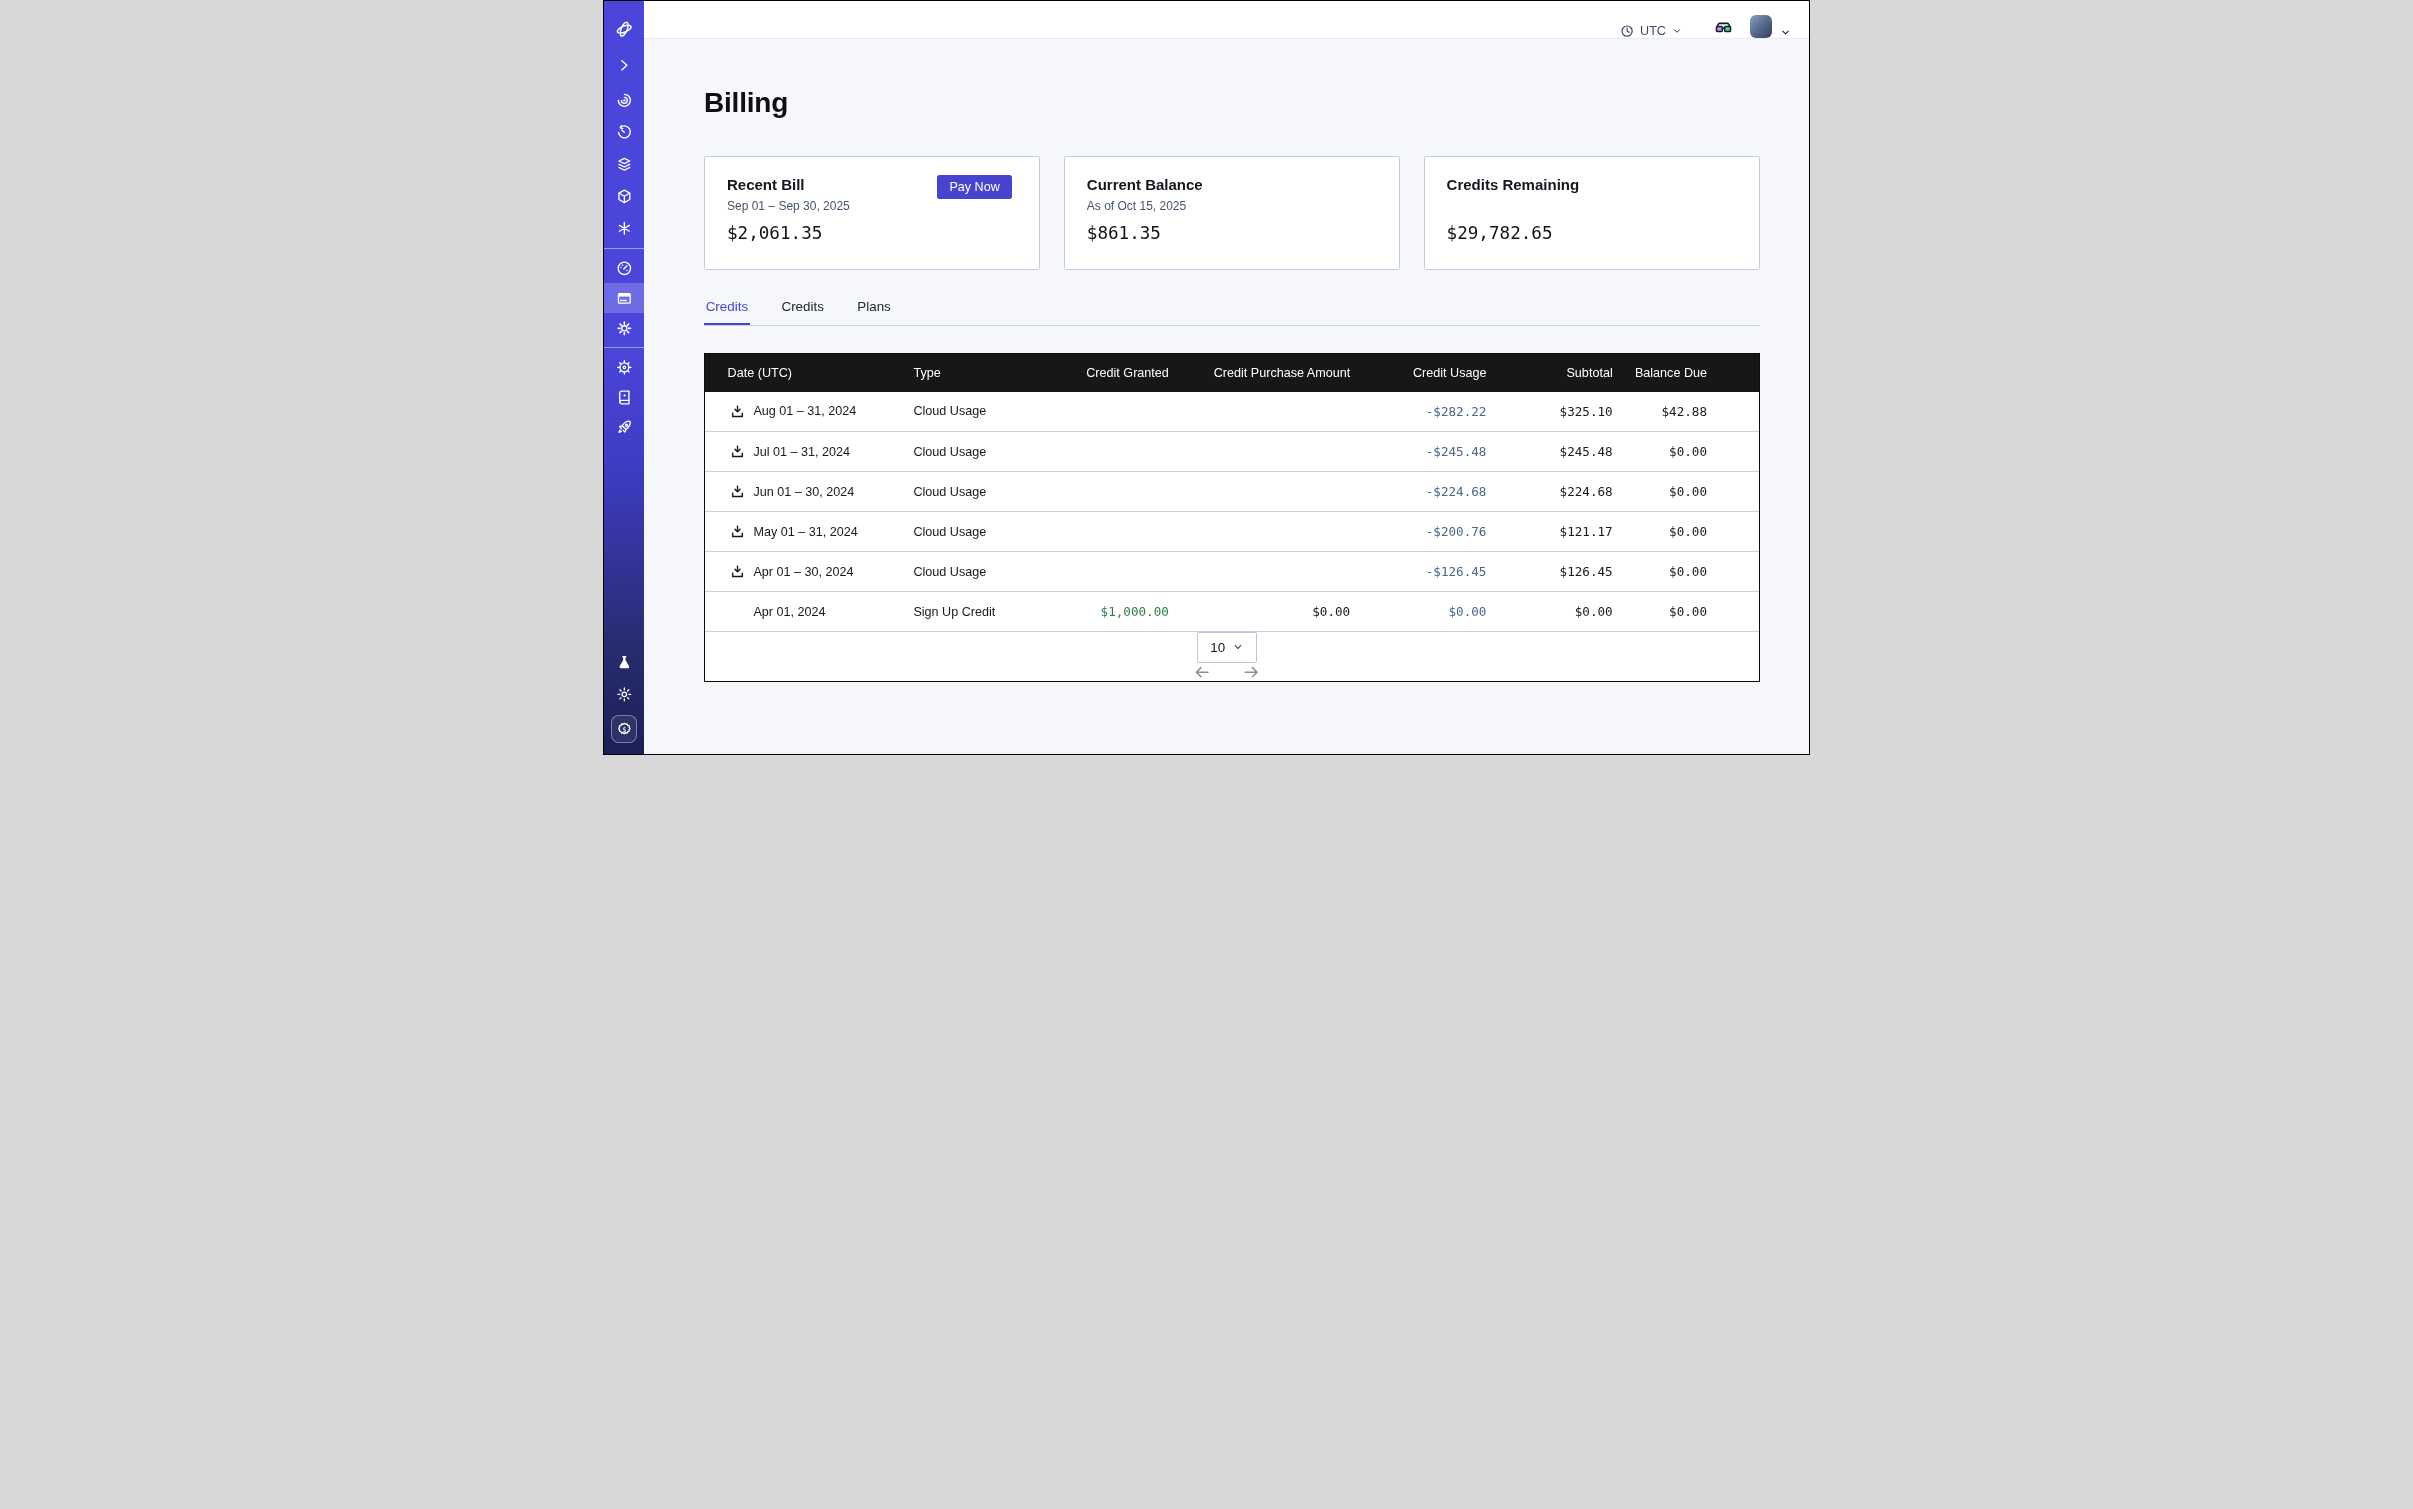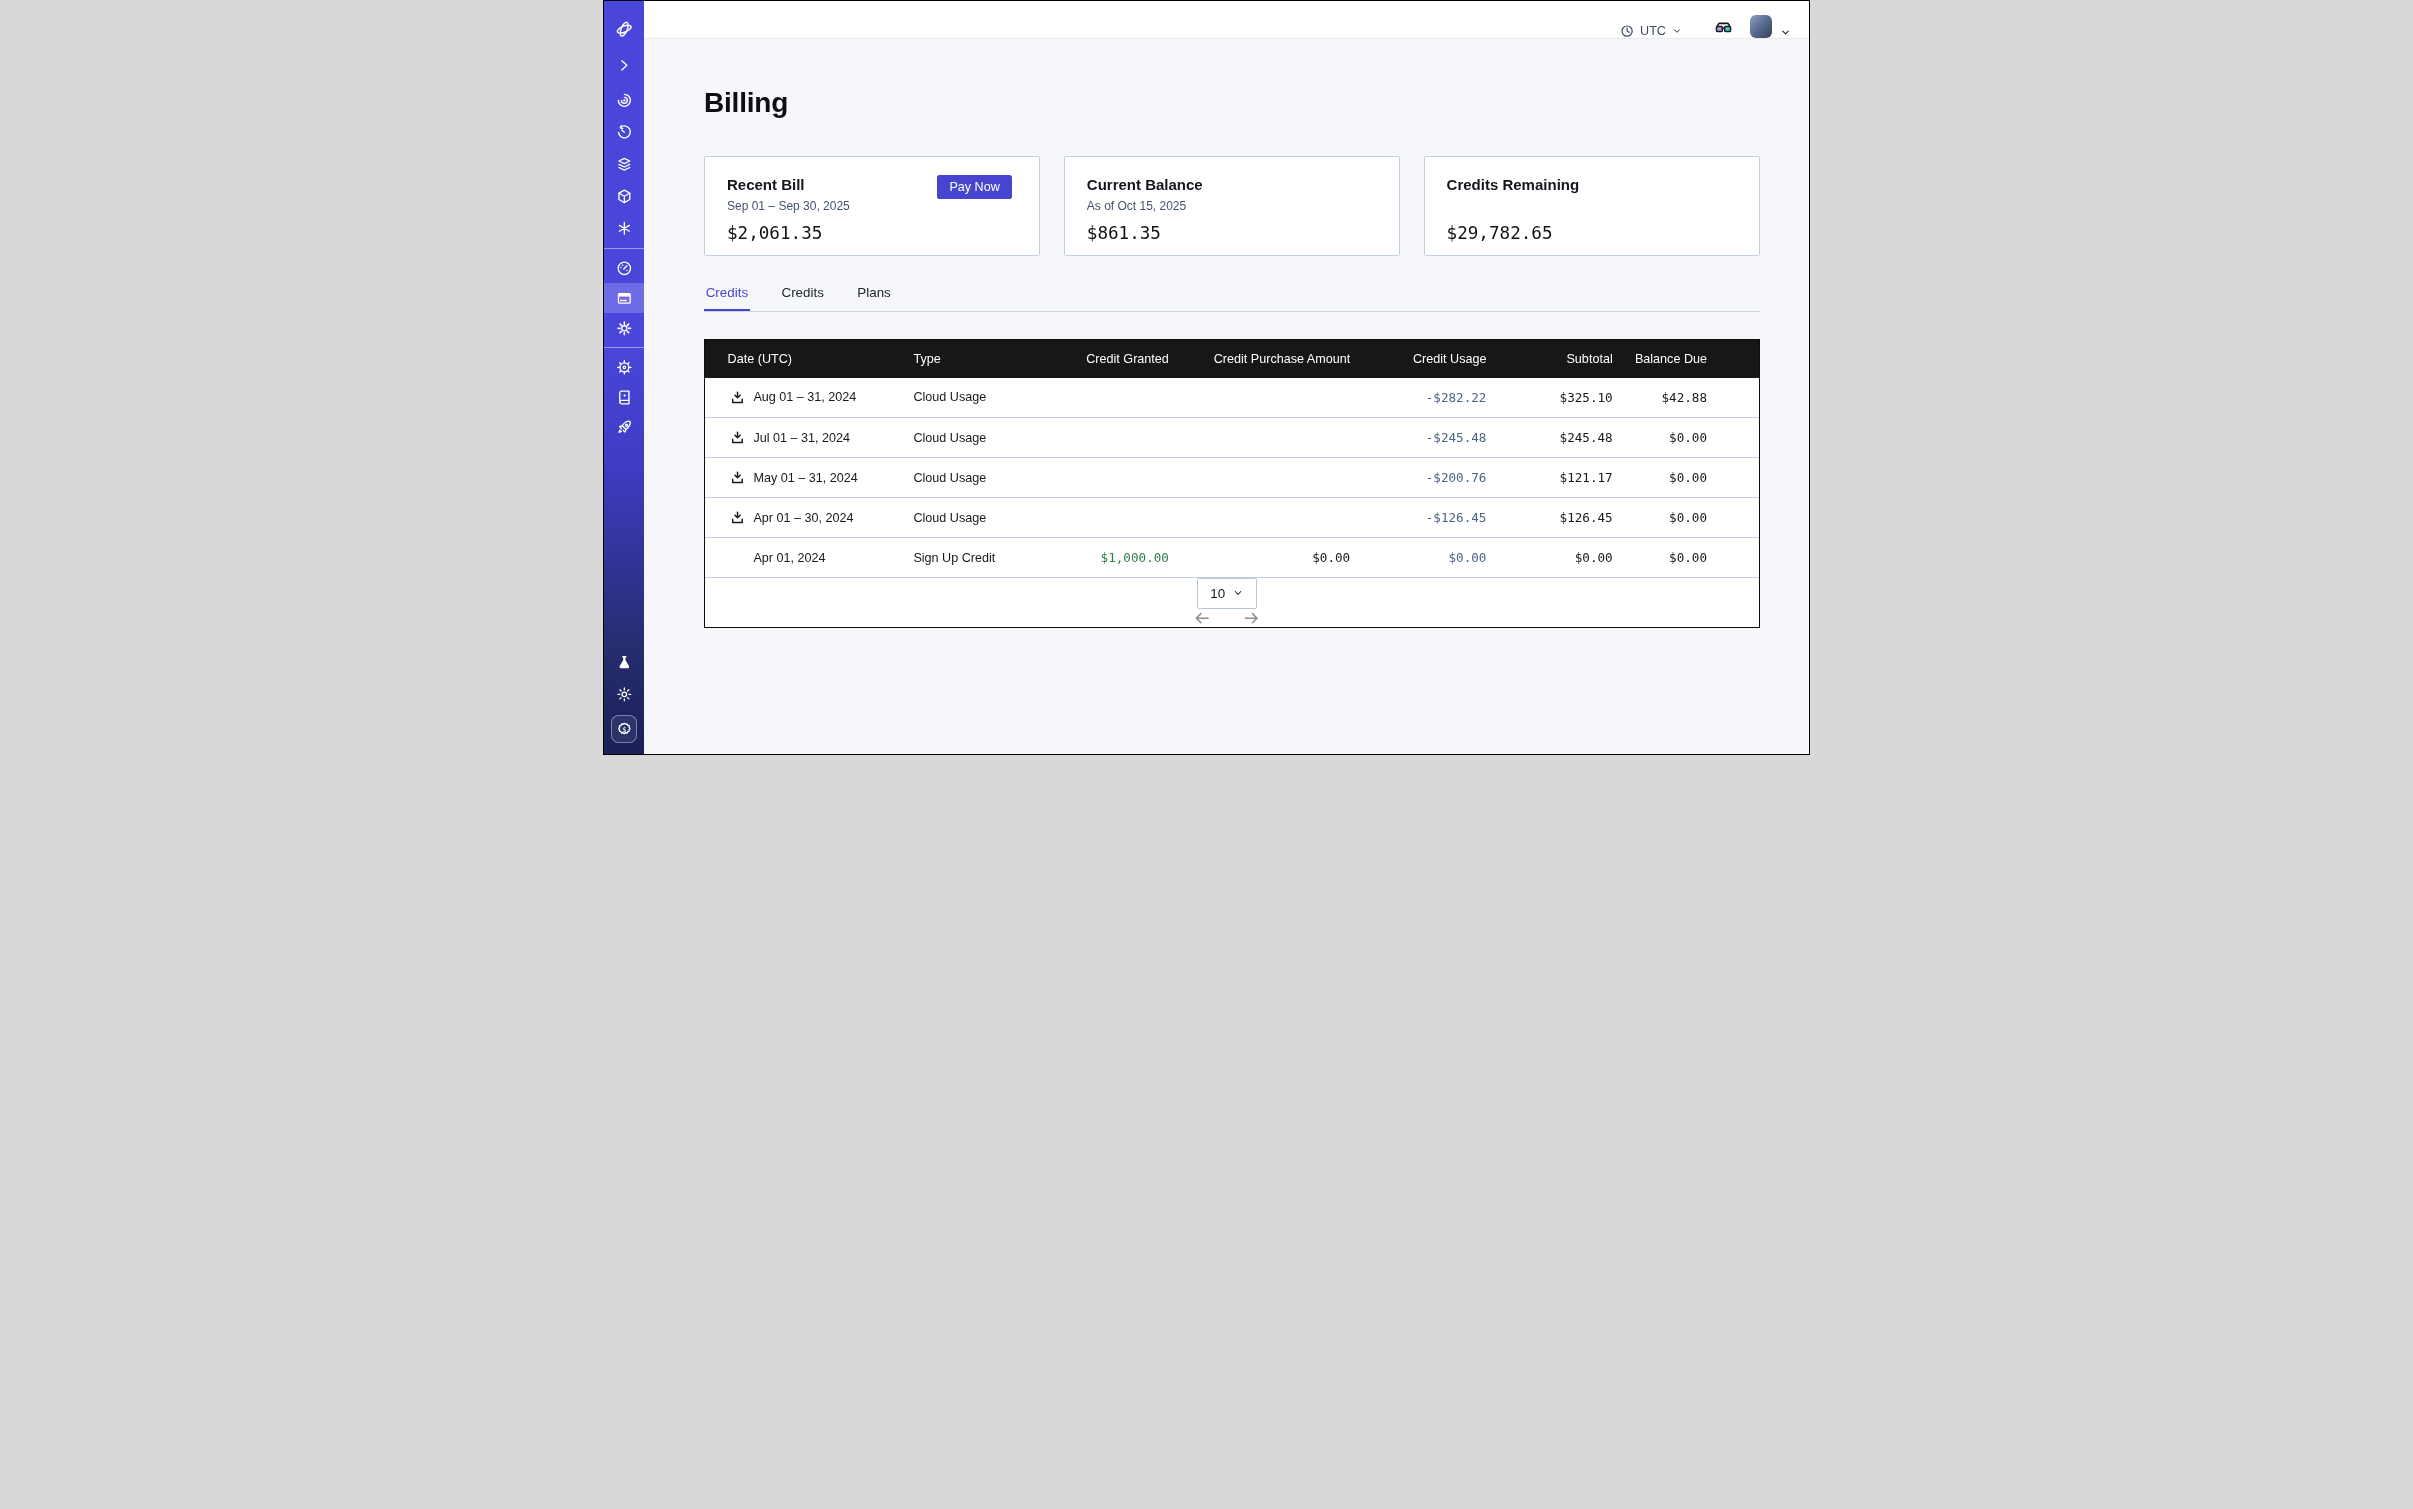--- a/index.html
+++ b/index.html
@@ -34,21 +34,21 @@
   .tz .chev{width:10px;height:10px;color:#2a3442;}
   .glasses{width:19px;height:19px;margin-right:16.7px;cursor:pointer;}
   .avatar{width:22.6px;height:22.6px;border-radius:5.9px;margin-right:7.5px;cursor:pointer;
     background:linear-gradient(135deg,#8aa0c0 0%,#5c6f93 45%,#343f58 100%);}
   .acct-chev{width:11px;height:11px;color:#1d242e;cursor:pointer;}
   .content{flex:1;padding:0 49px 0 60px;min-width:0;}
   .page-title{margin:47px 0 0;font-size:28px;line-height:33px;font-weight:600;color:#0d0f14;letter-spacing:-0.2px;}
   
   .cards{display:grid;grid-template-columns:1fr 1fr 1fr;gap:23.4px;margin-top:37px;}
   .card{position:relative;background:#fff;border:0.8px solid #c3cfe0;border-radius:1.7px;
-    height:100px;padding:19px 22px;}
+    height:114px;padding:19px 22px;}
   .card-title{font-size:15px;font-weight:600;color:#13161c;}
   .card-sub{font-size:12px;color:#44536b;margin-top:5.9px;height:15px;}
   .card-amount{font-family:"DejaVu Sans Mono",monospace;font-size:17.6px;font-weight:500;color:#101318;margin-top:9.2px;}
   .pay-btn{position:absolute;top:17.6px;right:27px;background:var(--accent,#4745d0);color:#fff;
     border:none;border-radius:2.5px;font-size:12.6px;padding:5px 12.6px;cursor:pointer;font-family:inherit;}
   
   .tabs{display:flex;gap:30px;margin-top:28.5px;border-bottom:0.8px solid #ccd4e0;}
   .tab{position:relative;font-size:13.4px;color:#21262f;padding:0 1.7px 11px;cursor:pointer;}
   .tab.active{color:var(--accent,#4745d0);font-weight:500;}
   .tab.active::after{content:"";position:absolute;left:0;right:0;bottom:-0.8px;height:2.5px;background:var(--accent,#4745d0);}
@@ -311,20 +311,39 @@
               </tr>
               <tr>
                 <td>
                   <div class="date-wrap">
                     <span class="dl">
                       <svg viewBox="0 0 20 20" fill="none" stroke="currentColor" stroke-width="1.9" stroke-linecap="round" stroke-linejoin="round">
                         <path d="M10 2.8v7.4M6.6 7l3.4 3.4L13.4 7"></path>
                         <path d="M3.6 12.4v4.2h12.8v-4.2"></path>
                       </svg>
                     </span>
+                    <span>Jun 01 – 30, 2024</span>
+                  </div>
+                </td>
+                <td><span>Cloud Usage</span></td>
+                <td class="money"></td>
+                <td class="money"></td>
+                <td class="money usage">-$224.68</td>
+                <td class="money">$224.68</td>
+                <td class="money last">$0.00</td>
+              </tr>
+              <tr>
+                <td>
+                  <div class="date-wrap">
+                    <span class="dl">
+                      <svg viewBox="0 0 20 20" fill="none" stroke="currentColor" stroke-width="1.9" stroke-linecap="round" stroke-linejoin="round">
+                        <path d="M10 2.8v7.4M6.6 7l3.4 3.4L13.4 7"></path>
+                        <path d="M3.6 12.4v4.2h12.8v-4.2"></path>
+                      </svg>
+                    </span>
                     <span>May 01 – 31, 2024</span>
                   </div>
                 </td>
                 <td><span>Cloud Usage</span></td>
                 <td class="money"></td>
                 <td class="money"></td>
                 <td class="money usage">-$200.76</td>
                 <td class="money">$121.17</td>
                 <td class="money last">$0.00</td>
               </tr>

